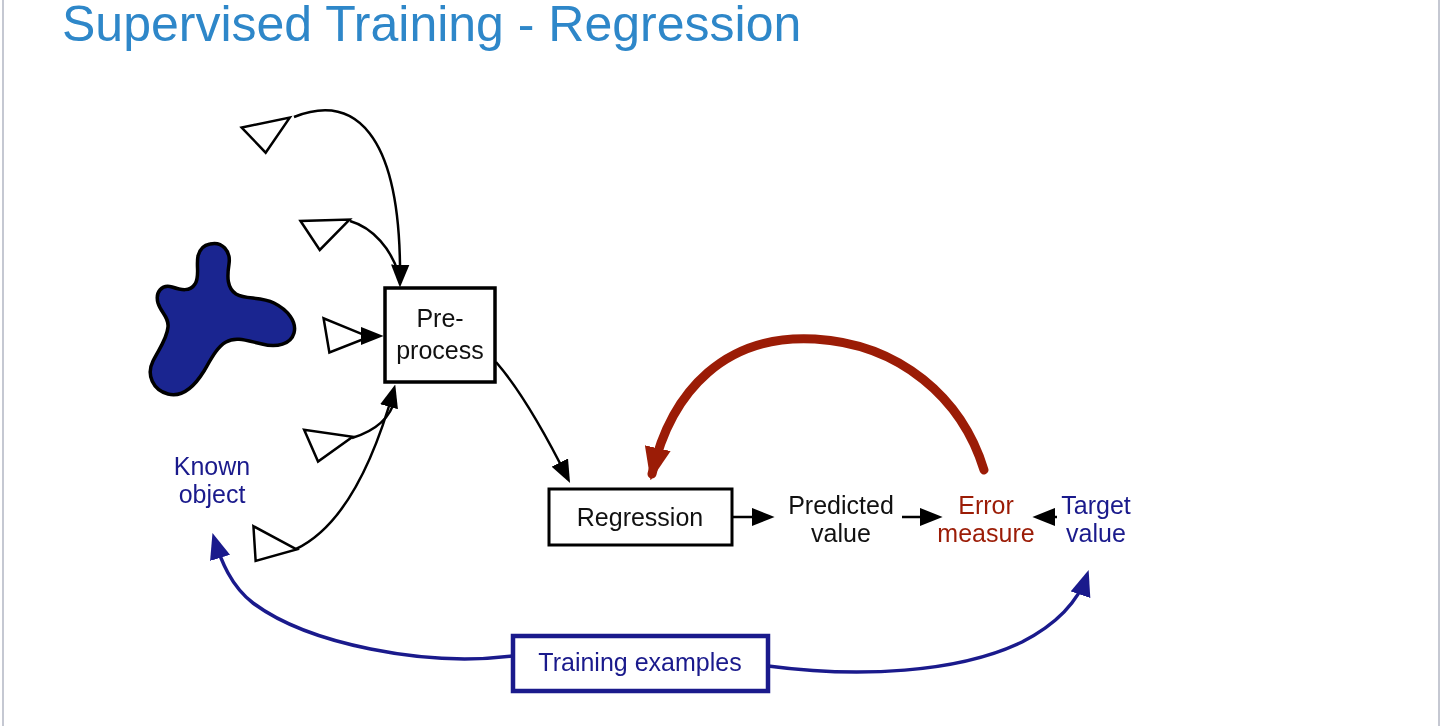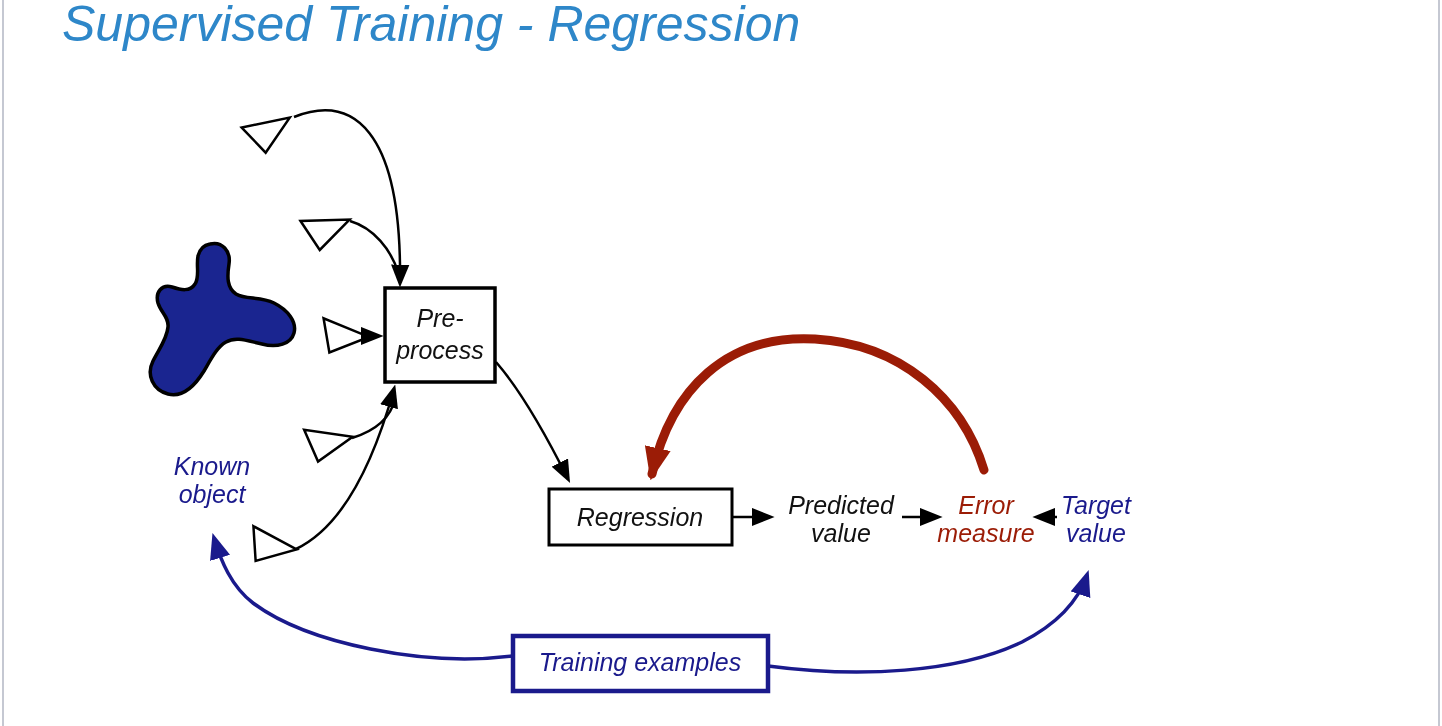--- a/index.html
+++ b/index.html
@@ -2,21 +2,20 @@
 <html style="--title-blue: #2e87c9; --navy: #1a1a8c; --navy-fill: #1a2590; --dark-red: #9b1c06; --edge-gray: #c5c8d2;"><head>
 <meta charset="utf-8">
 <style>
   html,body{margin:0;padding:0;background:#ffffff;}
   .slide{
     position:relative;
     width:1442px;height:726px;
     background:#ffffff;
     overflow:hidden;
     font-family:"Liberation Sans","DejaVu Sans",sans-serif;
-    font-style:italic;
   }
   .edge{position:absolute;top:0;bottom:0;width:2px;background:var(--edge-gray,#c5c8d2);}
   .edge.left{left:2px;}
   .edge.right{right:2px;}
   .title{
     position:absolute;left:62px;top:-2px;margin:0;
     font-size:50px;line-height:52px;font-weight:normal;
     letter-spacing:0px;
     color:var(--title-blue,#2e87c9);
     white-space:nowrap;

